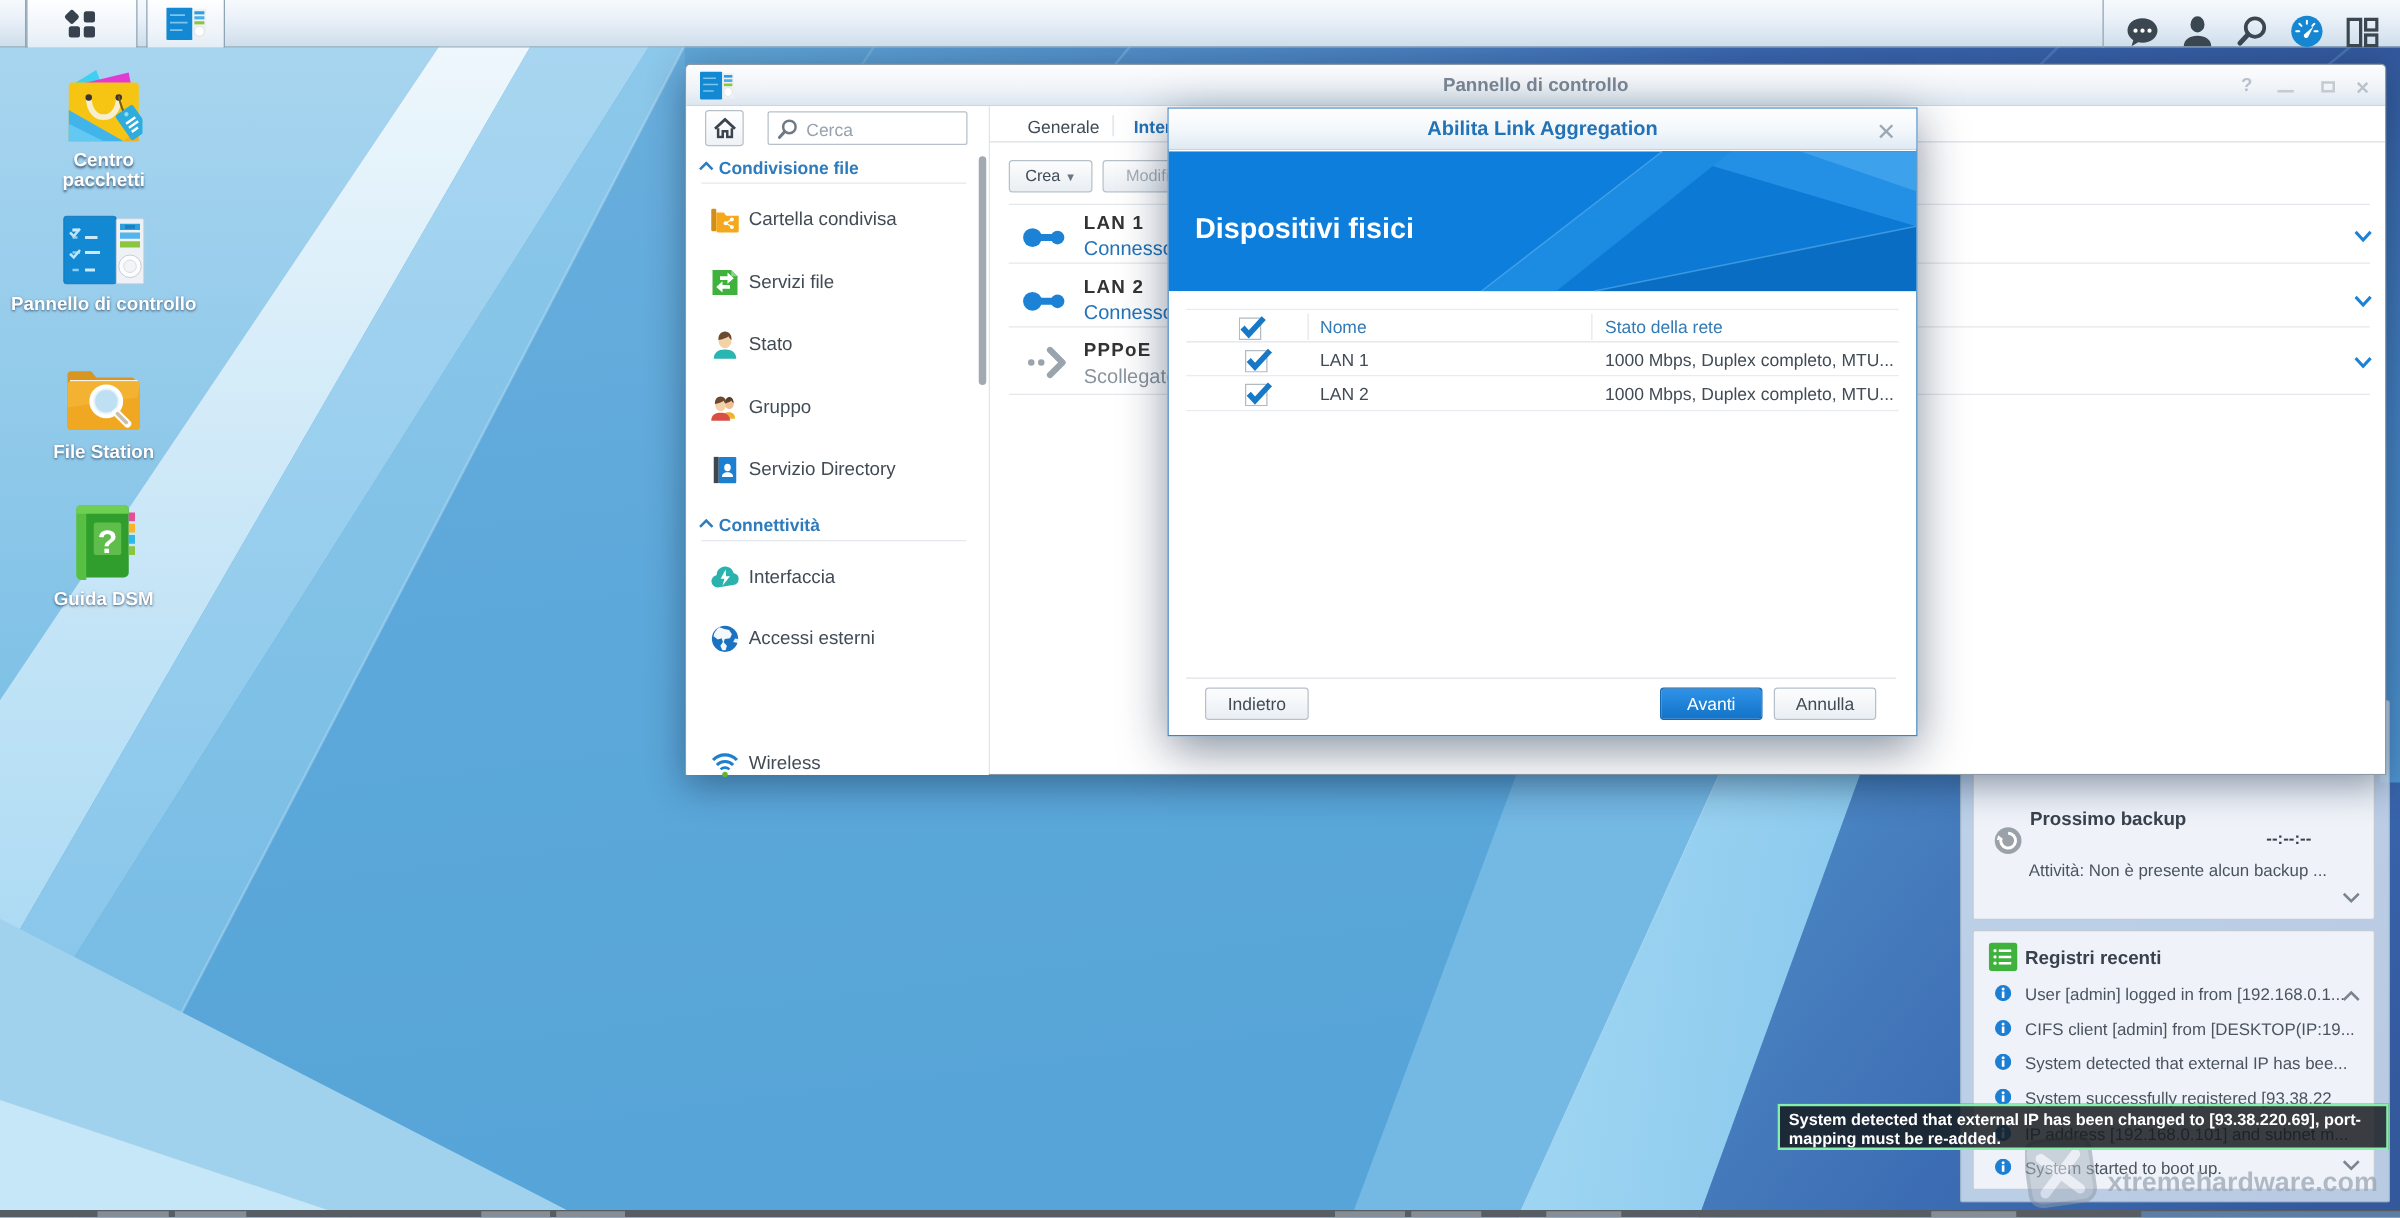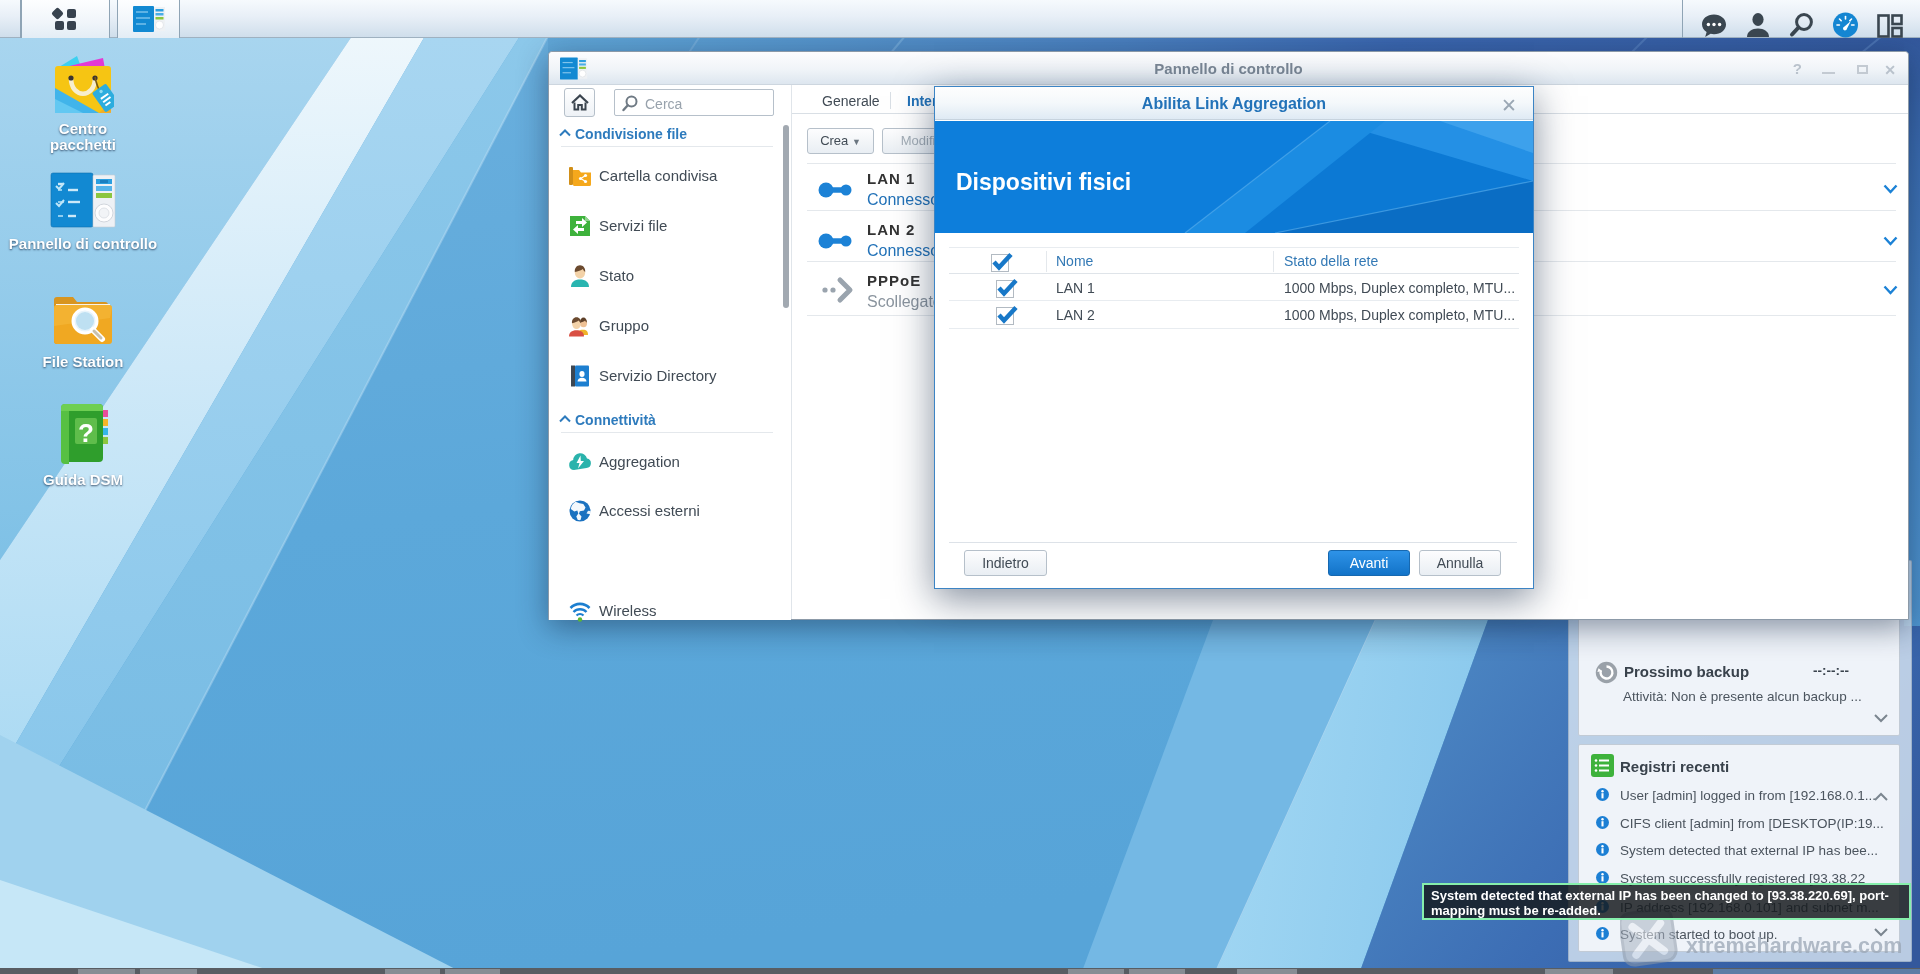--- a/index.html
+++ b/index.html
@@ -339,21 +339,21 @@
     <div class="lbl">Guida DSM</div>
   </div>
 
   <div id="widgets" class="abs">
     <div class="wcard" style="top:48px; height:127px;">
       <svg style="position:absolute;left:16px;top:51px" width="23" height="23" viewBox="0 0 29 29">
         <circle cx="14.5" cy="14.5" r="13.5" fill="#9aa1a9"></circle>
         <path d="M14.5 7 a7.5 7.5 0 1 1 -7 4.8" fill="none" stroke="#fff" stroke-width="3"></path>
         <path d="M4.5 9 l4.5 3.5 -6 1.5z" fill="#fff"></path>
       </svg>
-      <div class="hd" style="top:53px; left:45px;text-align:center;">Prossimo backup</div>
+      <div class="hd" style="top:37px; left:45px;text-align:center;">Prossimo backup</div>
       <div style="position:absolute; right:50px; top:53px; font-size:13.5px; font-weight:bold; color:#39424c;">--:--:--</div>
       <div class="winfo" style="left:44px; top:79px;">Attività: Non è presente alcun backup ...</div>
       <svg style="position:absolute; right:11px; bottom:12px" width="14" height="9" viewBox="0 0 14 9">
           <path d="M1 1 l6 6 6-6" fill="none" stroke="#7b858f" stroke-width="2"></path>
         </svg>
     </div>
     <div class="wcard" style="top:183px; height:208px;">
       <svg style="position:absolute;left:12px;top:9px" width="23" height="23" viewBox="0 0 23 23">
         <rect width="23" height="23" rx="3" fill="#3eb23c"></rect>
         <g stroke="#fff" stroke-width="2">
@@ -530,21 +530,21 @@
           </svg>
         Connettività
       </div>
       <div class="sdiv" style="top:347px;"></div>
 
       <div class="sitem" style="top:356px;">
         <svg class="ic" width="24" height="24" viewBox="0 0 24 24">
           <path d="M6 20 a5 5 0 0 1 -0.8-9.9 A7 7 0 0 1 19 8.5 a4.8 4.8 0 0 1 -0.5 9.5z" fill="#2ab3ac"></path>
           <path d="M12.5 5.5 L8.5 13 h3 l-1.5 5.5 6-7.5 h-3.2z" fill="#fff"></path>
         </svg>
-        <div class="tx">Aggregation</div>
+        <div class="tx">Interfaccia</div>
       </div>
       <div class="sitem" style="top:405px;">
         <svg class="ic" width="24" height="24" viewBox="0 0 24 24">
           <circle cx="12" cy="12" r="10.5" fill="#1b72c0"></circle>
           <path d="M7.5 2.8 C5 4.5 3.2 7 2.8 10 l3.5 2.5 3-1 1 3 -2 3 1.5 3.5 c0.7 0.15 1.8 0.2 2.7 0.1 l1-3.6 -2.5-2.8 0.8-2.5 4.2-0.6 1.5-3.2 -2.2-3.4 -3.8-0.8z" fill="#fff" opacity="0.95"></path>
           <path d="M18.5 14.5 l3.8 0.8 c0.3-1 0.4-2.2 0.3-3.2l-2.6-0.3z" fill="#fff" opacity="0.9"></path>
         </svg>
         <div class="tx">Accessi esterni</div>
       </div>
       <div class="sitem" style="top:505px;">

